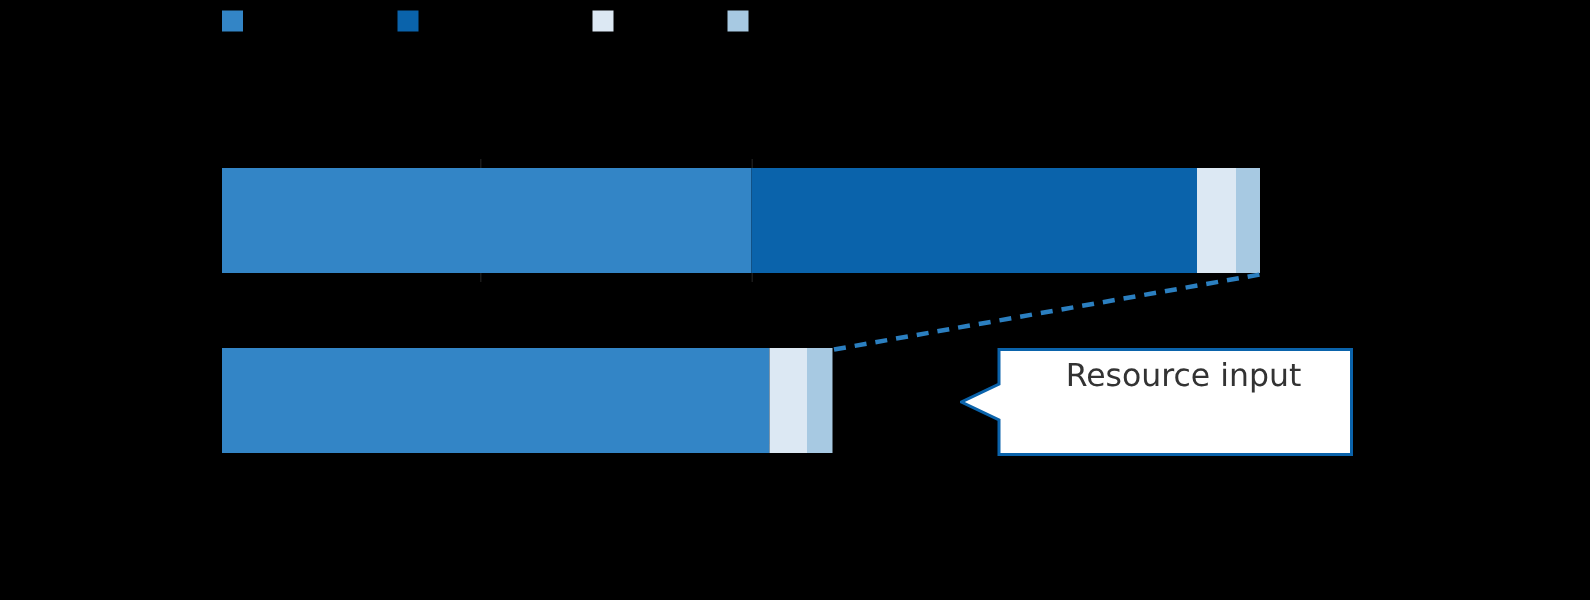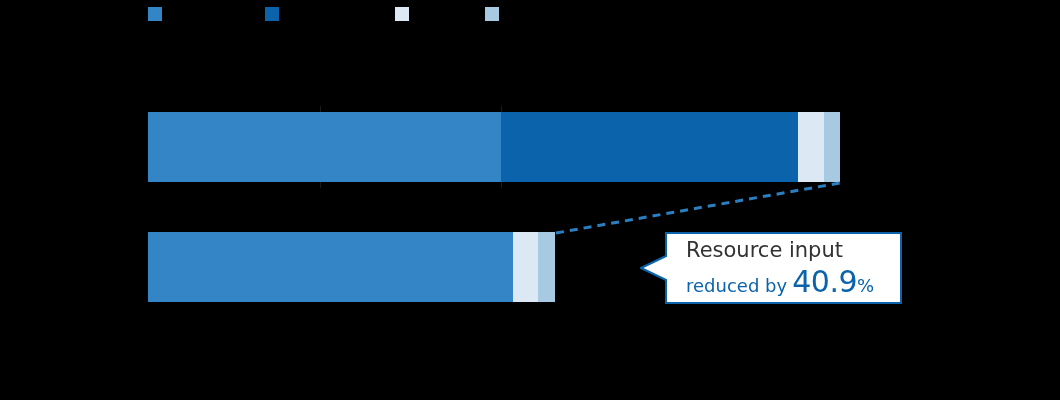--- a/index.html
+++ b/index.html
@@ -78,20 +78,21 @@
   }
   #callout svg {
     position: absolute;
     left: 0;
     top: 0;
   }
   .callout-text {
     position: absolute;
     left: 46px;
     width: 206px;
+    text-align: center;
   }
   #callout-line1 {
     top: 5px;
     font-size: 21px;
     line-height: 26px;
     color: #333333;
     white-space: nowrap;
   }
   #callout-line2 {
     top: 33px;
@@ -155,18 +156,15 @@
 
   <svg class="connector" width="1060" height="400" viewBox="0 0 1060 400">
     <line x1="556" y1="233" x2="840" y2="183" stroke="#2b7fc0" stroke-width="3" stroke-dasharray="8 6" stroke-linecap="butt"></line>
   </svg>
 
   <div id="callout">
     <svg width="262" height="72" viewBox="0 0 262 72">
       <path d="M 26 1 L 261 1 L 261 71 L 26 71 L 26 48 L 1 36 L 26 24 Z" fill="#ffffff" stroke="#0a63ab" stroke-width="2" stroke-linejoin="miter"></path>
     </svg>
     <div class="callout-text" id="callout-line1">Resource input</div>
-    <div class="callout-text" id="callout-line2">
-      <span class="reduced-by">reduced by</span><span>&nbsp;</span><span class="big-num">40.9</span><span class="pct">%</span>
-    </div>
   </div>
 
 </div>
 
 </body></html>

